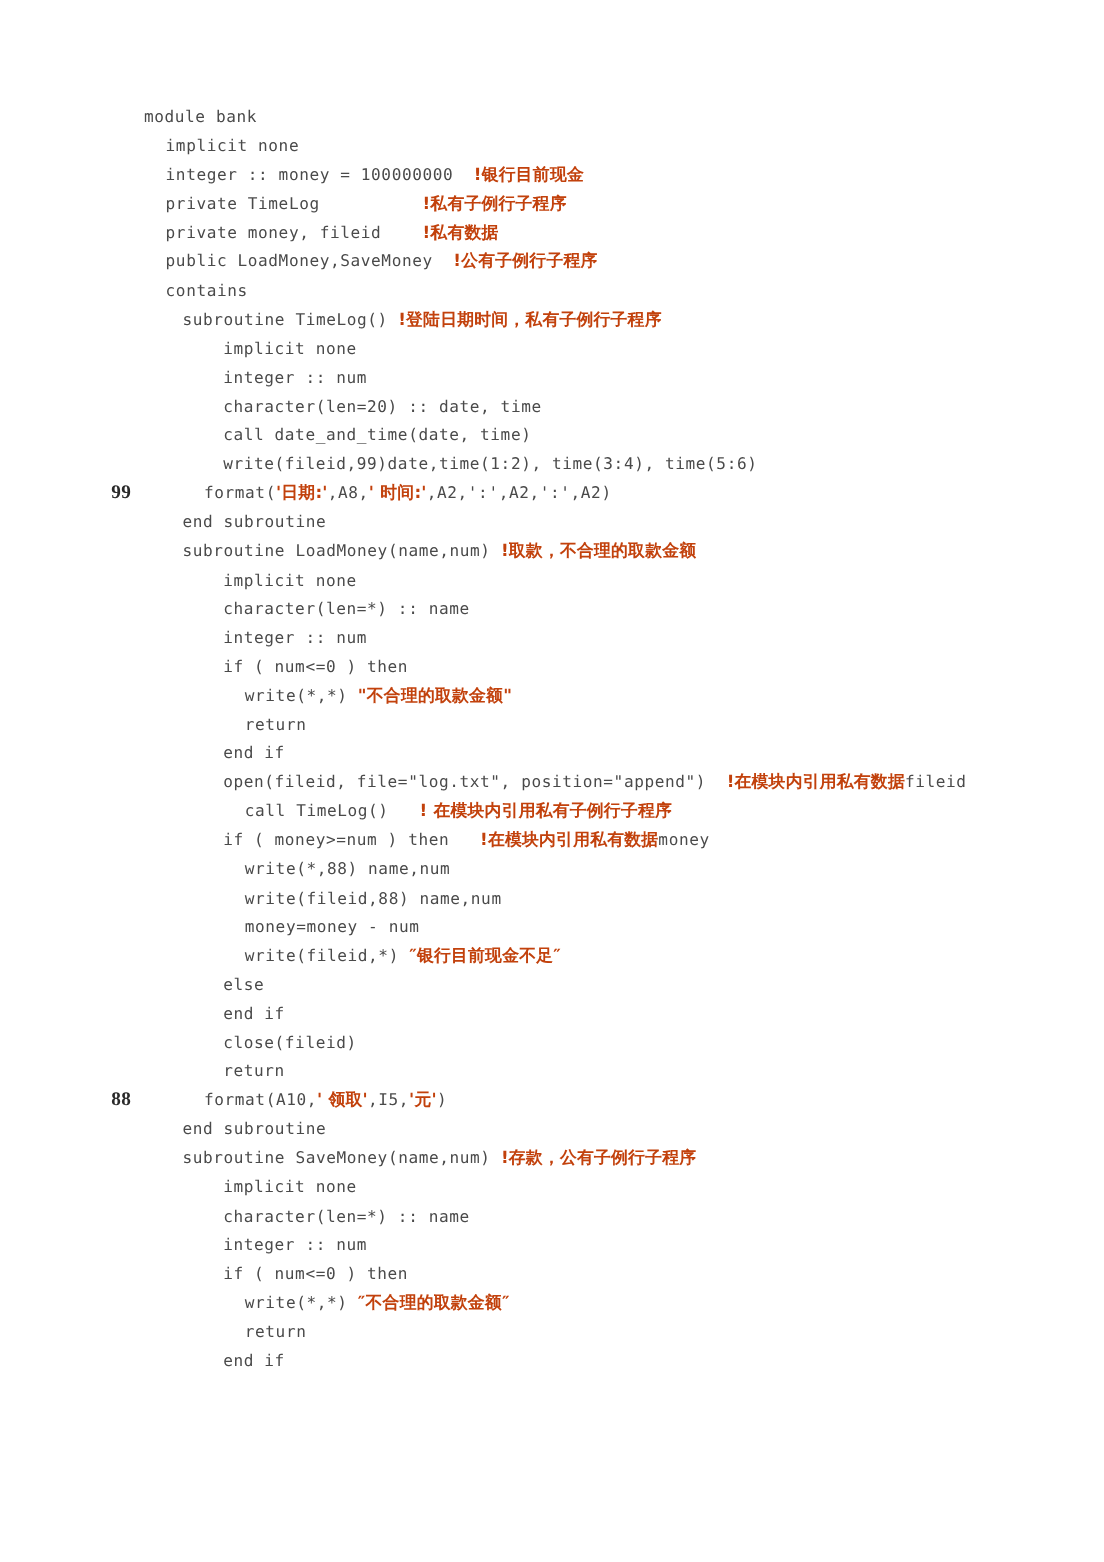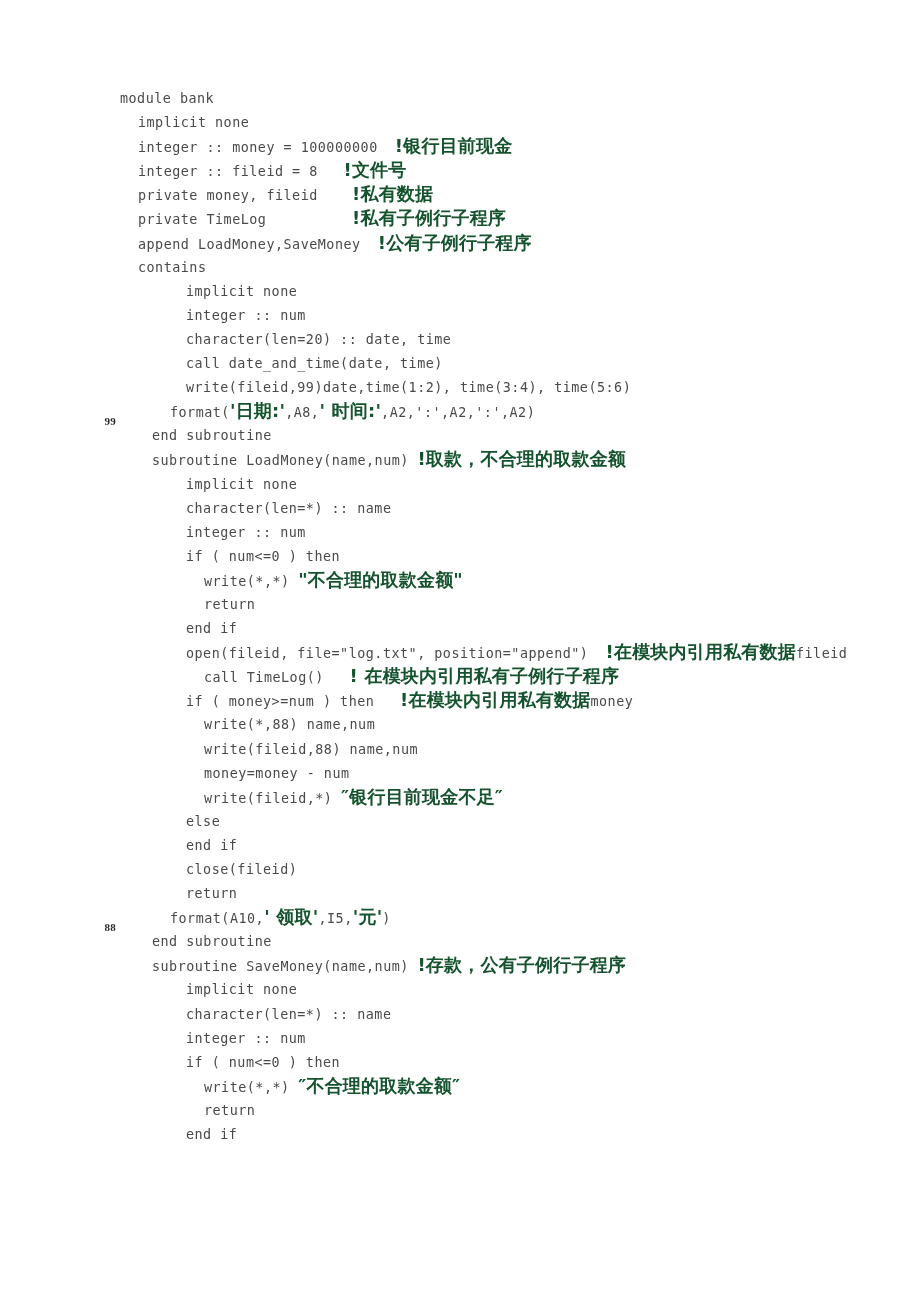--- a/index.html
+++ b/index.html
@@ -39,26 +39,26 @@
     line-height: 24.1px;
     white-space: pre;
     font-size: 14.6px;
     color: #454545;
   }
 
   
   .label {
     position: absolute;
     left: 0px;
-    top: 10px;
+    top: 0;
     width: 30px;
-    text-align: right;
+    text-align: center;
     font-family: "Liberation Serif", "DejaVu Serif", serif;
     font-weight: bold;
-    font-size: 11px;
+    font-size: 16px;
     color: #2a2a2a;
     letter-spacing: 0.3px;
   }
 
   
   .stmt {
     display: inline-block;
     margin-left: 34px;
     white-space: pre;
   }
@@ -68,46 +68,46 @@
     font-family: "DejaVu Sans Mono", "Liberation Mono", monospace;
     font-size: 13.4px;
     letter-spacing: 0.5px;
     color: #4a4a4a;
   }
 
   
   .cn {
     font-family: "DejaVu Sans", "Liberation Sans", sans-serif;
     font-weight: bold;
-    font-size: 18px;
-    color: #14532d;
+    font-size: 14px;
+    color: #c2410c;
     letter-spacing: 0.2px;
   }
 
   
   .i0 { padding-left: 0px; }
   .i1 { padding-left: 18px; }
   .i2 { padding-left: 32px; }
   .i3 { padding-left: 50px; }
   .i4 { padding-left: 66px; }
   .i5 { padding-left: 84px; }
 </style>
 </head>
 <body>
 
 <div id="page">
   <div id="listing">
       <div class="code-line"><span class="stmt"><span class="i0"><span class="t">module bank</span></span></span></div>
       <div class="code-line"><span class="stmt"><span class="i1"><span class="t">implicit none</span></span></span></div>
       <div class="code-line"><span class="stmt"><span class="i1"><span class="t">integer :: money = 100000000  </span><span class="cn">!银行目前现金</span></span></span></div>
-      <div class="code-line"><span class="stmt"><span class="i1"><span class="t">integer :: fileid = 8   </span><span class="cn">!文件号</span></span></span></div>
+      <div class="code-line"><span class="stmt"><span class="i1"><span class="t">private TimeLog          </span><span class="cn">!私有子例行子程序</span></span></span></div>
       <div class="code-line"><span class="stmt"><span class="i1"><span class="t">private money, fileid    </span><span class="cn">!私有数据</span></span></span></div>
-      <div class="code-line"><span class="stmt"><span class="i1"><span class="t">private TimeLog          </span><span class="cn">!私有子例行子程序</span></span></span></div>
-      <div class="code-line"><span class="stmt"><span class="i1"><span class="t">append LoadMoney,SaveMoney  </span><span class="cn">!公有子例行子程序</span></span></span></div>
+      <div class="code-line"><span class="stmt"><span class="i1"><span class="t">public LoadMoney,SaveMoney  </span><span class="cn">!公有子例行子程序</span></span></span></div>
       <div class="code-line"><span class="stmt"><span class="i1"><span class="t">contains</span></span></span></div>
+      <div class="code-line"><span class="stmt"><span class="i2"><span class="t">subroutine TimeLog() </span><span class="cn">!登陆日期时间，私有子例行子程序</span></span></span></div>
       <div class="code-line"><span class="stmt"><span class="i4"><span class="t">implicit none</span></span></span></div>
       <div class="code-line"><span class="stmt"><span class="i4"><span class="t">integer :: num</span></span></span></div>
       <div class="code-line"><span class="stmt"><span class="i4"><span class="t">character(len=20) :: date, time</span></span></span></div>
       <div class="code-line"><span class="stmt"><span class="i4"><span class="t">call date_and_time(date, time)</span></span></span></div>
       <div class="code-line"><span class="stmt"><span class="i4"><span class="t">write(fileid,99)date,time(1:2), time(3:4), time(5:6)</span></span></span></div>
       <div class="code-line"><span class="label">99</span><span class="stmt"><span class="i3"><span class="t">format(</span><span class="cn">'日期:'</span><span class="t">,A8,</span><span class="cn">' 时间:'</span><span class="t">,A2,':',A2,':',A2)</span></span></span></div>
       <div class="code-line"><span class="stmt"><span class="i2"><span class="t">end subroutine</span></span></span></div>
       <div class="code-line"><span class="stmt"><span class="i2"><span class="t">subroutine LoadMoney(name,num) </span><span class="cn">!取款，不合理的取款金额</span></span></span></div>
       <div class="code-line"><span class="stmt"><span class="i4"><span class="t">implicit none</span></span></span></div>
       <div class="code-line"><span class="stmt"><span class="i4"><span class="t">character(len=*) :: name</span></span></span></div>

